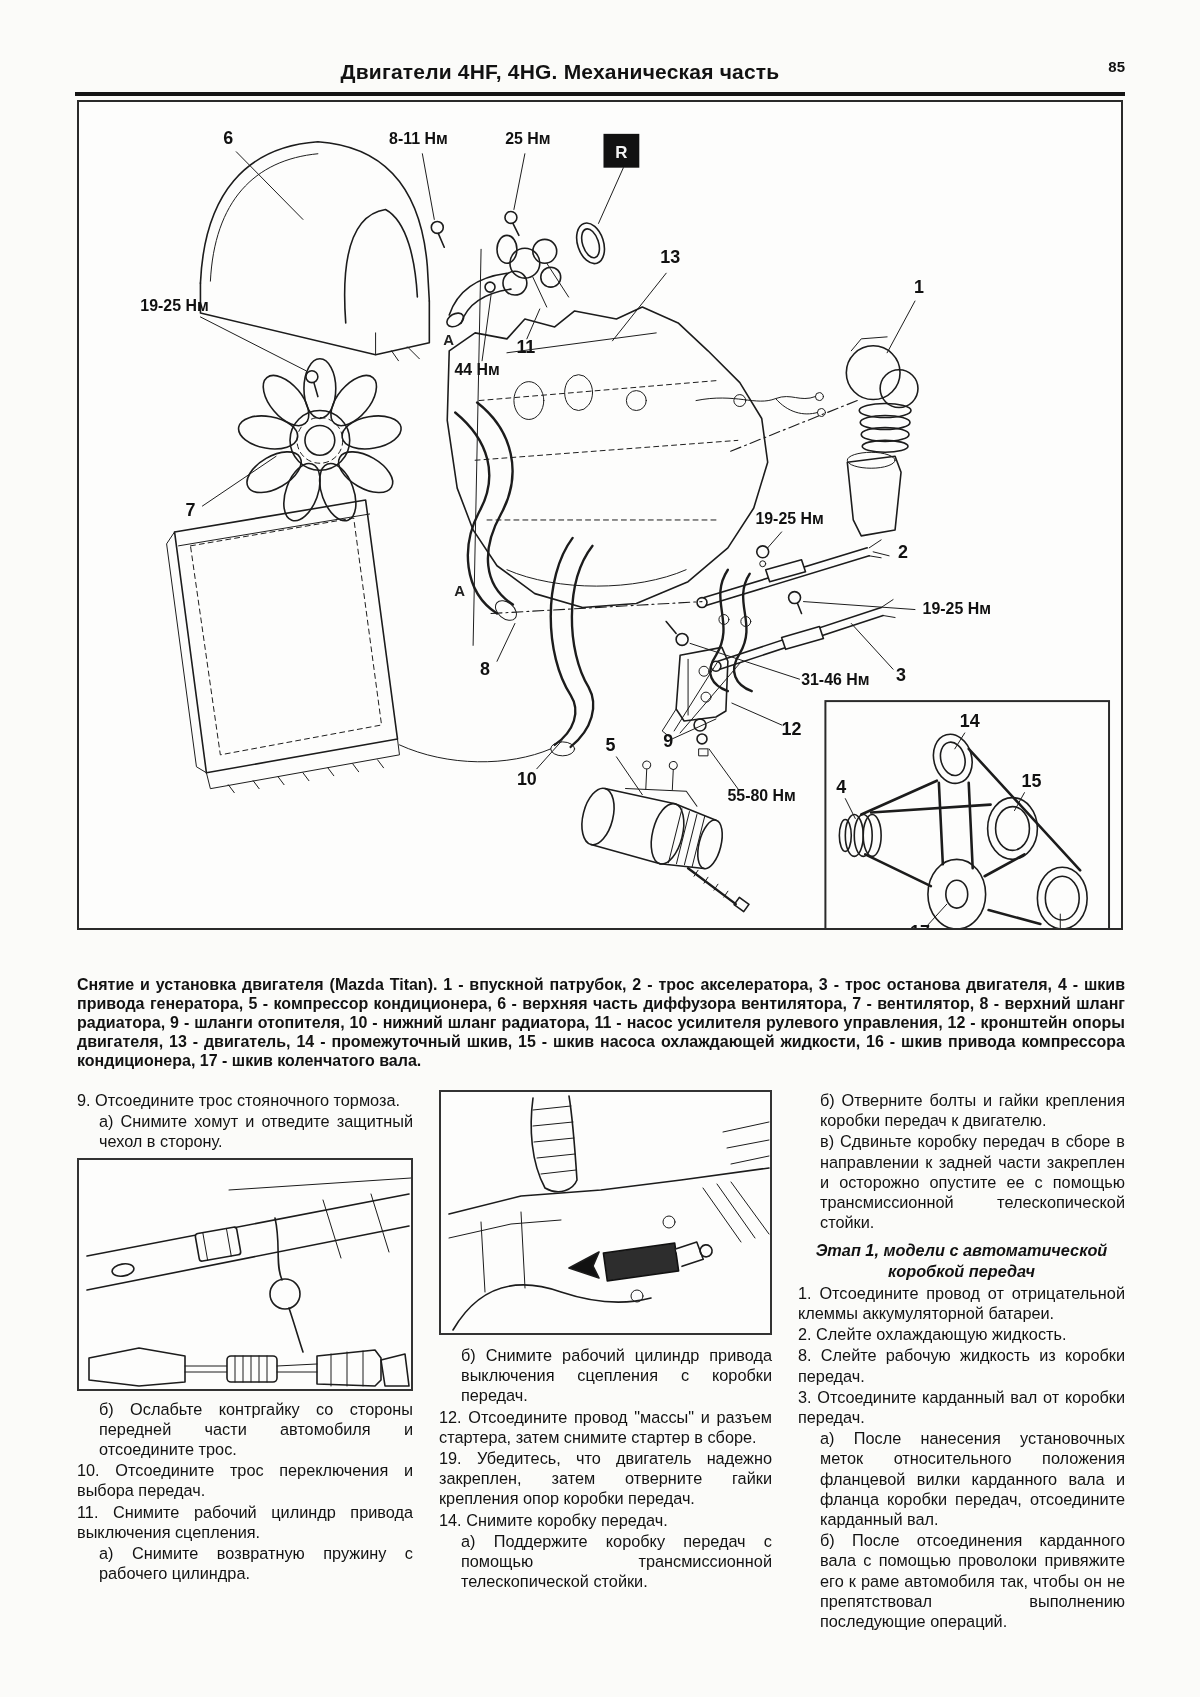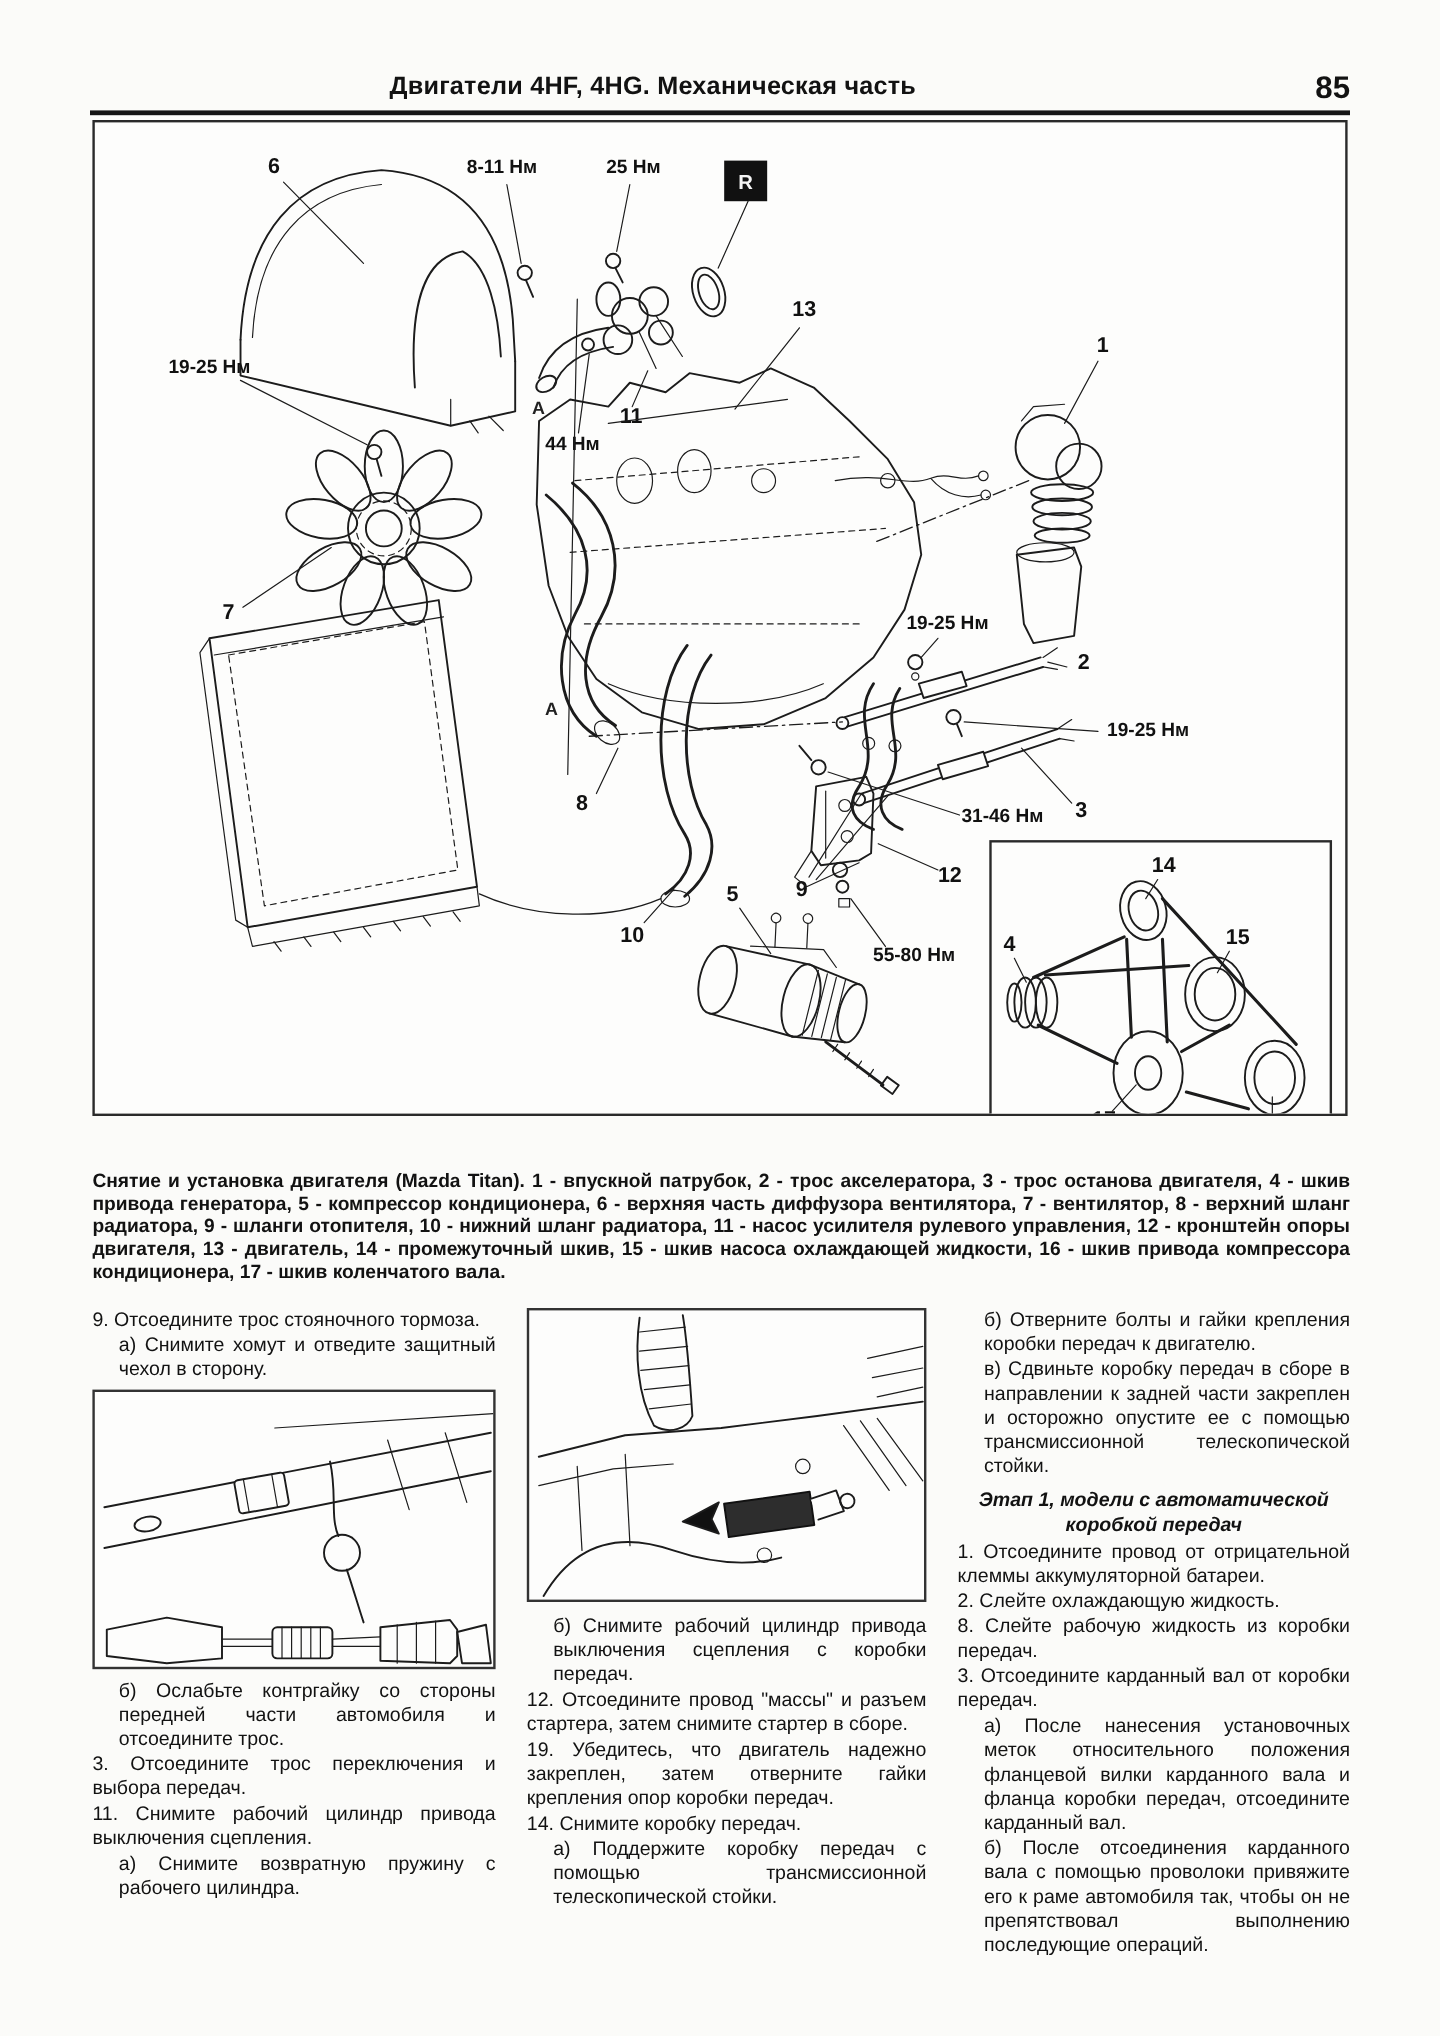--- a/index.html
+++ b/index.html
@@ -4,22 +4,22 @@
 <style>
   html,body{margin:0;padding:0;}
   body{
     width:1200px;height:1697px;position:relative;
     background:#fbfbf9;color:#121212;
     font-family:"Liberation Sans",sans-serif;
     -webkit-font-smoothing:antialiased;
   }
   .abs{position:absolute;}
   
-  .hdr-title{left:64px;top:60px;width:960px;text-align:center;font-weight:bold;font-size:21px;letter-spacing:.2px;}
-  .hdr-page{left:1040px;top:58px;width:85px;text-align:right;font-weight:bold;font-size:26px;}
+  .hdr-title{left:80px;top:60px;width:960px;text-align:center;font-weight:bold;font-size:21px;letter-spacing:.2px;}
+  .hdr-page{left:1040px;top:58px;width:85px;text-align:right;font-weight:bold;font-size:15px;}
   .hdr-rule{left:75px;top:92px;width:1050px;height:4px;background:#141414;}
   
   .figure-box{left:77px;top:100px;width:1046px;height:830px;border:2px solid #2a2a2a;background:#fdfdfc;box-sizing:border-box;}
   .figure-box svg{display:block;width:100%;height:100%;}
   
   .caption{left:77px;top:976px;width:1048px;font-weight:bold;font-size:16px;line-height:1.18;text-align:justify;}
   
   .cols{left:77px;top:1090px;width:1048px;display:flex;gap:26px;}
   .col{width:340px;font-size:16.3px;line-height:1.24;text-align:justify;}
   .col p{margin:0 0 1px 0;}
@@ -346,21 +346,21 @@
           <path class="thin" d="M156,196 L156,222 M164,196 L164,222 M172,196 L172,222 M180,196 L180,222 M188,196 L188,222"></path>
           <path class="thin" d="M198,206 L238,204 M198,212 L238,212"></path>
           <path d="M238,196 L296,190 L302,198 L302,220 L296,226 L238,224 Z"></path>
           <path class="thin" d="M252,194 L252,226 M268,192 L268,226 M284,191 L284,226"></path>
           <path d="M302,200 L326,194 L330,226 L306,226 Z"></path>
         </g>
       </svg>
     </div>
 
     <p class="sub">б) Ослабьте контргайку со стороны передней части автомобиля и отсоедините трос.</p>
-    <p>3. Отсоедините трос переключения и выбора передач.</p>
+    <p>10. Отсоедините трос переключения и выбора передач.</p>
     <p>11. Снимите рабочий цилиндр привода выключения сцепления.</p>
     <p class="sub">а) Снимите возвратную пружину с рабочего цилиндра.</p>
   </div>
 
   <div class="col">
     <div class="img-box img-mid">
       <svg viewBox="0 0 329 241" xmlns="http://www.w3.org/2000/svg">
         <g class="ln">
           <path d="M92,6 C88,36 90,70 104,96 C118,104 132,98 136,88 C134,58 132,28 128,4"></path>
           <path class="thin" d="M92,18 L130,14 M92,34 L132,30 M93,50 L133,46 M96,66 L134,62 M100,82 L135,78"></path>

